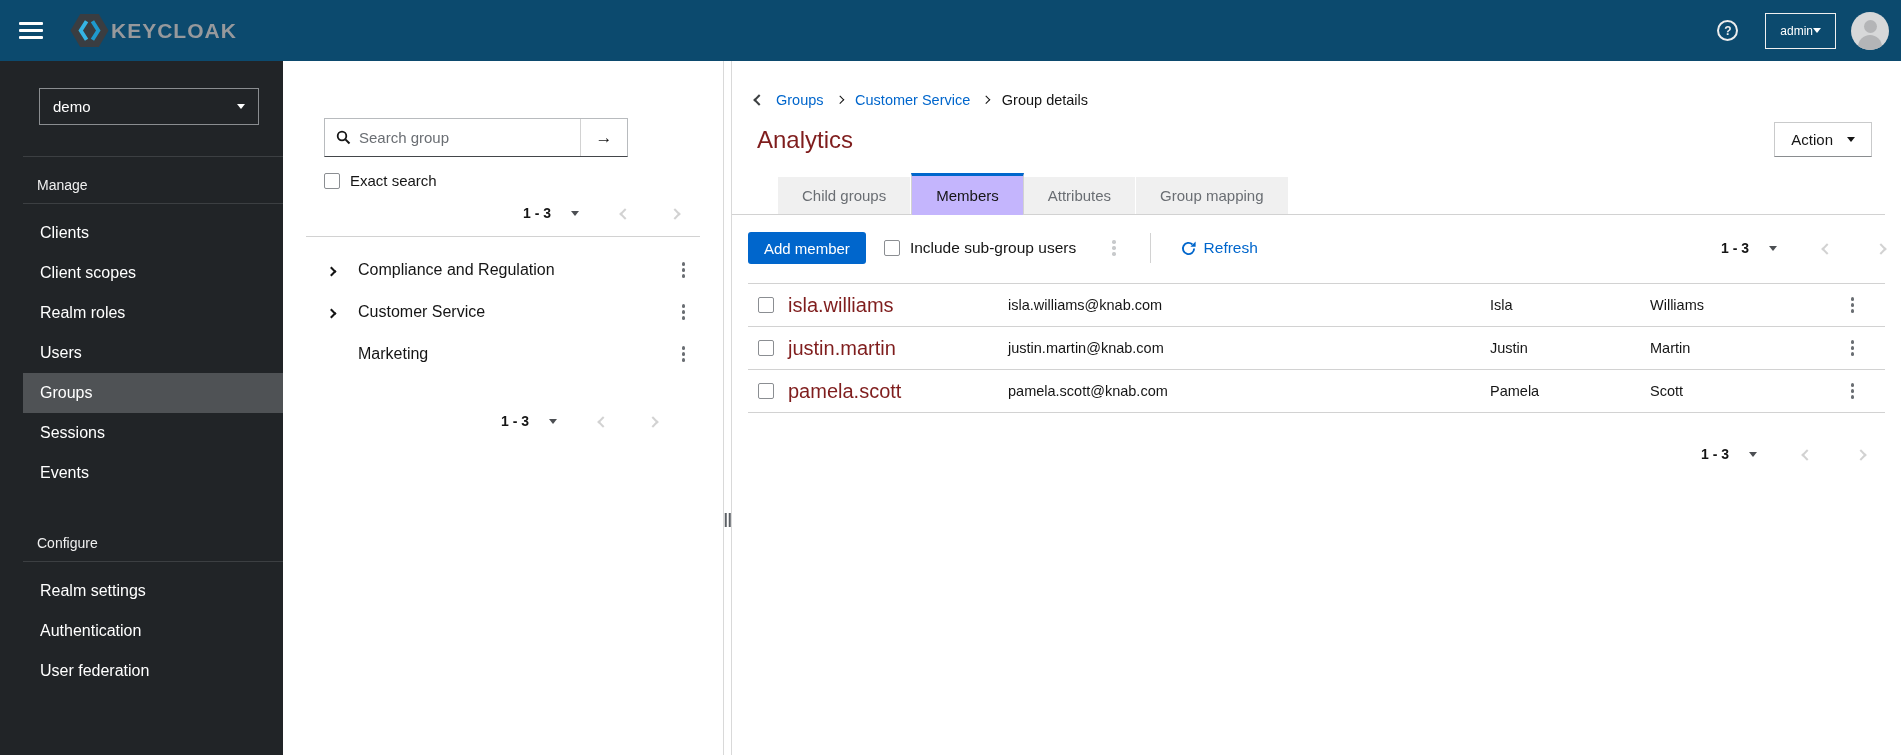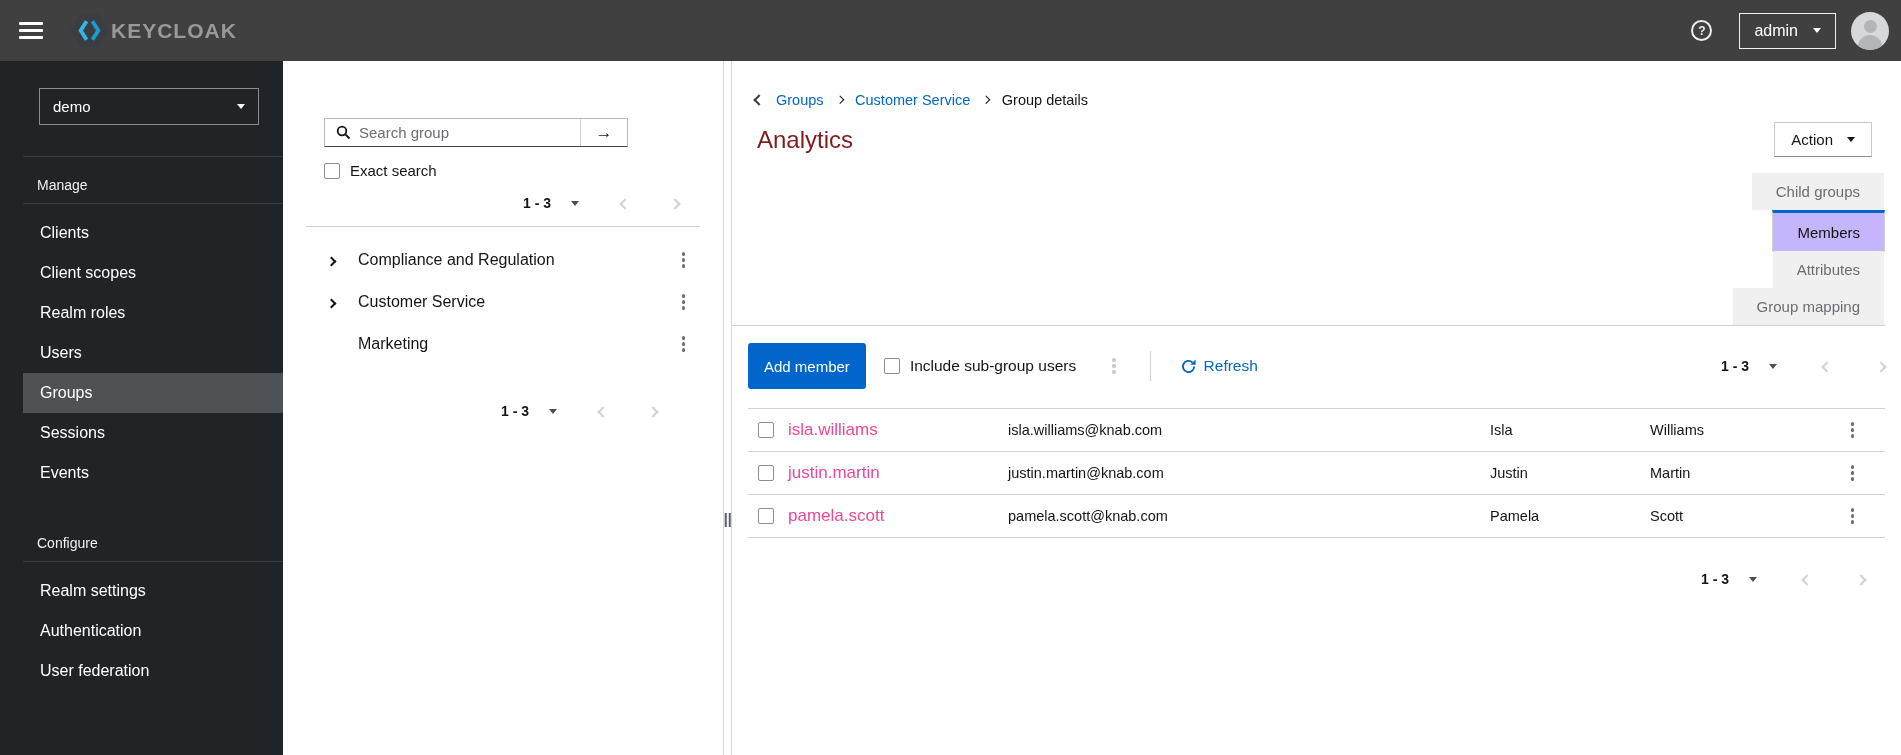--- a/index.html
+++ b/index.html
@@ -1,29 +1,29 @@
 <!DOCTYPE html>
 <html><head>
 <meta charset="utf-8">
 <style>
   * { margin:0; padding:0; box-sizing:border-box; }
   html,body { width:1901px; height:755px; overflow:hidden; background:#fff;
     font-family:"Liberation Sans","DejaVu Sans",sans-serif; color:#151515; }
 
   
-  .topbar { height:61px; background:#404040; display:flex; align-items:center; }
+  .topbar { height:61px; background:#0c4a6e; display:flex; align-items:center; }
   .hamburger { margin-left:19px; width:24px; display:flex; flex-direction:column; gap:4px; cursor:pointer; }
   .hamburger i { display:block; height:3px; background:#fff; border-radius:1px; }
   .brand { display:flex; align-items:center; margin-left:27px; gap:2px; }
   .brand-text { font-size:21px; font-weight:700; letter-spacing:1px; color:#97999c; }
   .topbar-right { margin-left:auto; display:flex; align-items:center; margin-right:12px; }
   .help-circle { width:21px; height:21px; border:2px solid #ededed; border-radius:50%;
     color:#ededed; font-size:12px; font-weight:700; display:flex; align-items:center; justify-content:center; }
-  .user-dd { margin-left:27px; height:36px; border:1px solid #f0f0f0; color:#fff; font-size:16px;
-    display:flex; align-items:center; padding:0 14px; gap:15px; }
+  .user-dd { margin-left:27px; height:36px; border:1px solid #f0f0f0; color:#fff; font-size:12px;
+    display:flex; align-items:center; padding:0 14px; }
   .avatar { margin-left:15px; width:38px; height:38px; border-radius:50%; background:#d7d8d9; overflow:hidden; }
   .avatar .head { width:13px; height:13px; background:#b4b5b7; border-radius:50%; margin:8px auto 2px; }
   .avatar .bodyy { width:24px; height:15px; background:#b4b5b7; border-radius:12px 12px 0 0; margin:0 auto; }
 
   
   .body-row { display:flex; height:694px; }
 
   
   .sidebar { width:283px; background:#212427; color:#fff; flex:none;padding-left:23px; }
   .realm-select { margin:27px 24px 0 16px; height:37px; border:1px solid #8a8d90;
@@ -31,21 +31,21 @@
   .sdiv { height:1px; background:#3c3f42; }
   .sdiv.m1 { margin-top:31px; } .sdiv.m2 { margin-top:10px; } .sdiv.m3 { margin-top:10px; }
   .section-label { padding:20px 0 0 14px; font-size:14px; color:#f0f0f0; }
   .nav-list { margin-top:9px; }
   .nav-item { height:40px; display:flex; align-items:center; padding-left:17px; font-size:16px; cursor:pointer; }
   .nav-item.selected { background:#4f5255; }
   .cfg-label { padding-top:42px; }
 
   
   .tree-panel { width:440px; background:#fff; flex:none; padding-top:57px; }
-  .search-group { margin-left:41px; width:304px; height:29px; display:flex;
+  .search-group { margin-left:41px; width:304px; height:39px; display:flex;
     border:1px solid #b8bbbe; border-bottom:1px solid #43464a; background:#fff; }
   .search-input-wrap { position:relative; flex:1; display:flex; align-items:center; }
   .search-input-wrap svg { position:absolute; left:11px; }
   .search-input { width:100%; height:100%; border:none; outline:none; padding-left:34px;
     font-size:15px; font-family:inherit; color:#151515; }
   .search-input::placeholder { color:#6a6e73; }
   .search-btn { width:47px; border:none; border-left:1px solid #d2d2d2; background:#fff;
     font-size:17px; color:#151515; cursor:pointer; }
   .exact-row { margin:15px 0 0 41px; display:flex; align-items:center; gap:10px; font-size:15px; }
   .cb { width:16px; height:16px; border:1.5px solid #8b8e92; border-radius:2px; background:#fff; flex:none; cursor:pointer; }
@@ -80,46 +80,46 @@
   .breadcrumb { margin:31px 0 0 23px; display:flex; align-items:center; gap:13px; font-size:14.5px; }
   .crumb-back { color:#3c3f42; background:none; border:none; cursor:pointer; display:flex; }
   .crumb-link { color:#0066cc; text-decoration:none; cursor:pointer; }
   .crumb-sep { color:#151515; width:5.5px; height:5.5px; border-width:1.8px; }
   .title-row { display:flex; align-items:center; justify-content:space-between; margin:14px 29px 0 25px; }
   .page-title { font-size:24px; font-weight:400; color:#7f1d1d; }
   .action-btn { height:35px; background:#fff; border:1px solid #c9cacb; border-bottom-color:#8a8d90;
     font-size:15px; font-family:inherit; color:#151515; display:flex; align-items:center; gap:14px; padding:0 16px; cursor:pointer; }
   .action-btn .caret { border-top-color:#151515; }
 
-  .tabs-row { margin:16px 16px 0 0; padding-left:46px; border-bottom:1px solid #d2d2d2; display:flex; align-items:flex-end;flex-direction:column; }
+  .tabs-row { margin:16px 16px 0 0; padding-left:46px; border-bottom:1px solid #d2d2d2; display:flex; align-items:flex-end; }
   .tab { height:37px; padding:0 24px; display:flex; align-items:center; background:#f0f0f0;
     color:#6a6e73; font-size:15px; cursor:pointer; border:none; font-family:inherit; }
   .tab:not(.active) { margin-right:1px; }
   .tab.active { height:42px; background:#c4b5fd; color:#151515; border-top:3px solid #0066cc;
     border-left:1px solid #d2d2d2; border-right:1px solid #d2d2d2; margin-bottom:-1px; }
 
   .toolbar { margin:17px 16px 0 16px; display:flex; align-items:center; }
-  .primary-btn { background:#0066cc; color:#fff; border:none; border-radius:3px; height:46px;
+  .primary-btn { background:#0066cc; color:#fff; border:none; border-radius:3px; height:32px;
     padding:0 16px; font-size:15px; font-family:inherit; cursor:pointer; }
   .include-row { margin-left:18px; display:flex; align-items:center; gap:10px; font-size:15.5px; }
   .toolbar .kebab { margin-left:36px; }
   .vdiv { width:1px; height:30px; background:#d2d2d2; margin-left:34px; }
   .refresh { margin-left:30px; display:flex; align-items:center; gap:8px; color:#0066cc; font-size:15.5px;
     background:none; border:none; cursor:pointer; font-family:inherit; }
   .toolbar-pg { margin-left:auto; display:flex; align-items:center; }
   .toolbar-pg .pg-btn { margin-left:46px; }
 
   .members-table { margin:19px 16px 0; border-top:1px solid #d2d2d2; }
   .t-row { display:flex; align-items:center; border-bottom:1px solid #d2d2d2; height:43px; }
   .t-row.head { height:45px; font-weight:700; font-size:15px; }
   .col-check { width:40px; padding-left:10px; display:flex; align-items:center; }
   .col-name { width:220px; } .col-email { width:482px; } .col-first { width:160px; } .col-last { width:170px; }
   .col-kebab { flex:1; display:flex; justify-content:center; }
   .cell { font-size:14.5px; color:#151515; }
-  .cell-link { font-size:17px; color:#ec4899; cursor:pointer; text-decoration:none; }
+  .cell-link { font-size:20px; color:#7f1d1d; cursor:pointer; text-decoration:none; }
 
   .bottom-pg { margin:33px 36px 0 0; display:flex; justify-content:flex-end; align-items:center; }
   .bottom-pg .pg-btn { margin-left:46px; }
 </style>
 </head>
 <body>
 
 <header class="topbar">
   <div class="hamburger">
       <i></i>

